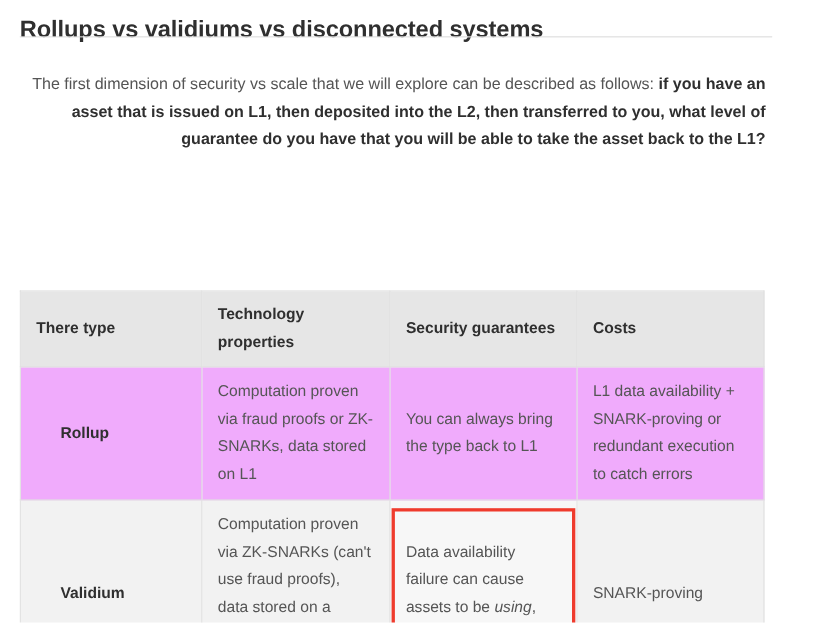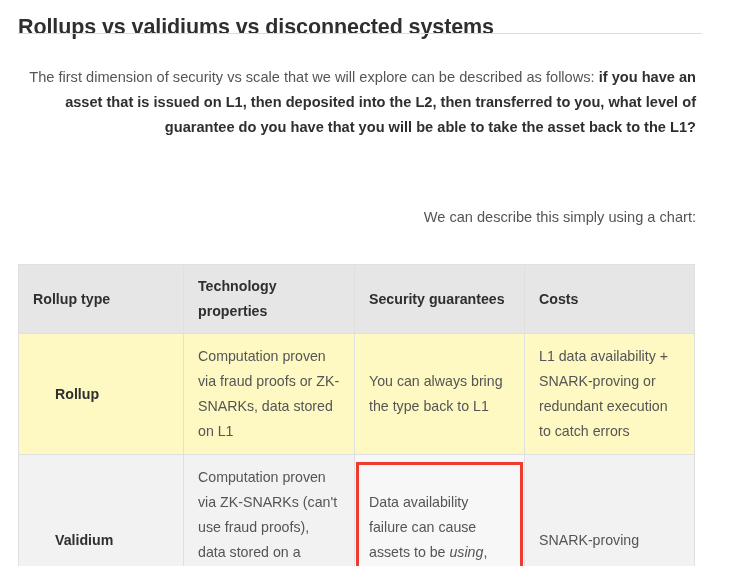--- a/index.html
+++ b/index.html
@@ -88,21 +88,21 @@
     font-weight: 400;
   }
   .tbl thead th {
     background: #e6e6e6;
     color: #2f2f2f;
     font-weight: 700;
     height: 56px;
     padding-top: 6px;
     padding-bottom: 6px;
   }
-  .tbl tbody tr.row-odd td { background: #fef9c3; }
+  .tbl tbody tr.row-odd td { background: #f0abfc; }
   .tbl tbody tr.row-even td { background: #f2f2f2; }
   .tbl td.rowhead {
     font-weight: 700;
     color: #2f2f2f;
     padding-left: 36px;
   }
   .tbl td em, .tbl td i { font-style: italic; }
 
   
   .tbl td.highlight {
@@ -143,32 +143,31 @@
 </head>
 <body>
 
 <div class="page">
 
   <h1 class="article-title">Rollups vs validiums vs disconnected systems</h1>
 
   <div class="title-rule"></div>
 
   <p class="para" id="para-1"><span>The first dimension of security vs scale that we will explore can be described as follows: </span><b>if you have an asset that is issued on L1, then deposited into the L2, then transferred to you, what level of guarantee do you have that you will be able to take the asset back to the L1?</b></p>
-  <p class="para" id="para-3"><span>We can describe this simply using a chart:</span></p>
 
   <table class="tbl">
     <colgroup>
       <col class="c0">
         <col class="c1">
         <col class="c2">
         <col class="c3">
     </colgroup>
     <thead>
       <tr>
-        <th>Rollup type</th>
+        <th>There type</th>
         <th>Technology properties</th>
         <th>Security guarantees</th>
         <th>Costs</th>
       </tr>
     </thead>
     <tbody>
       <tr class="row-odd">
         <td class="rowhead">Rollup</td>
         <td>Computation proven via fraud proofs or ZK-SNARKs, data stored on L1</td>
         <td>You can always bring the type back to L1</td>

